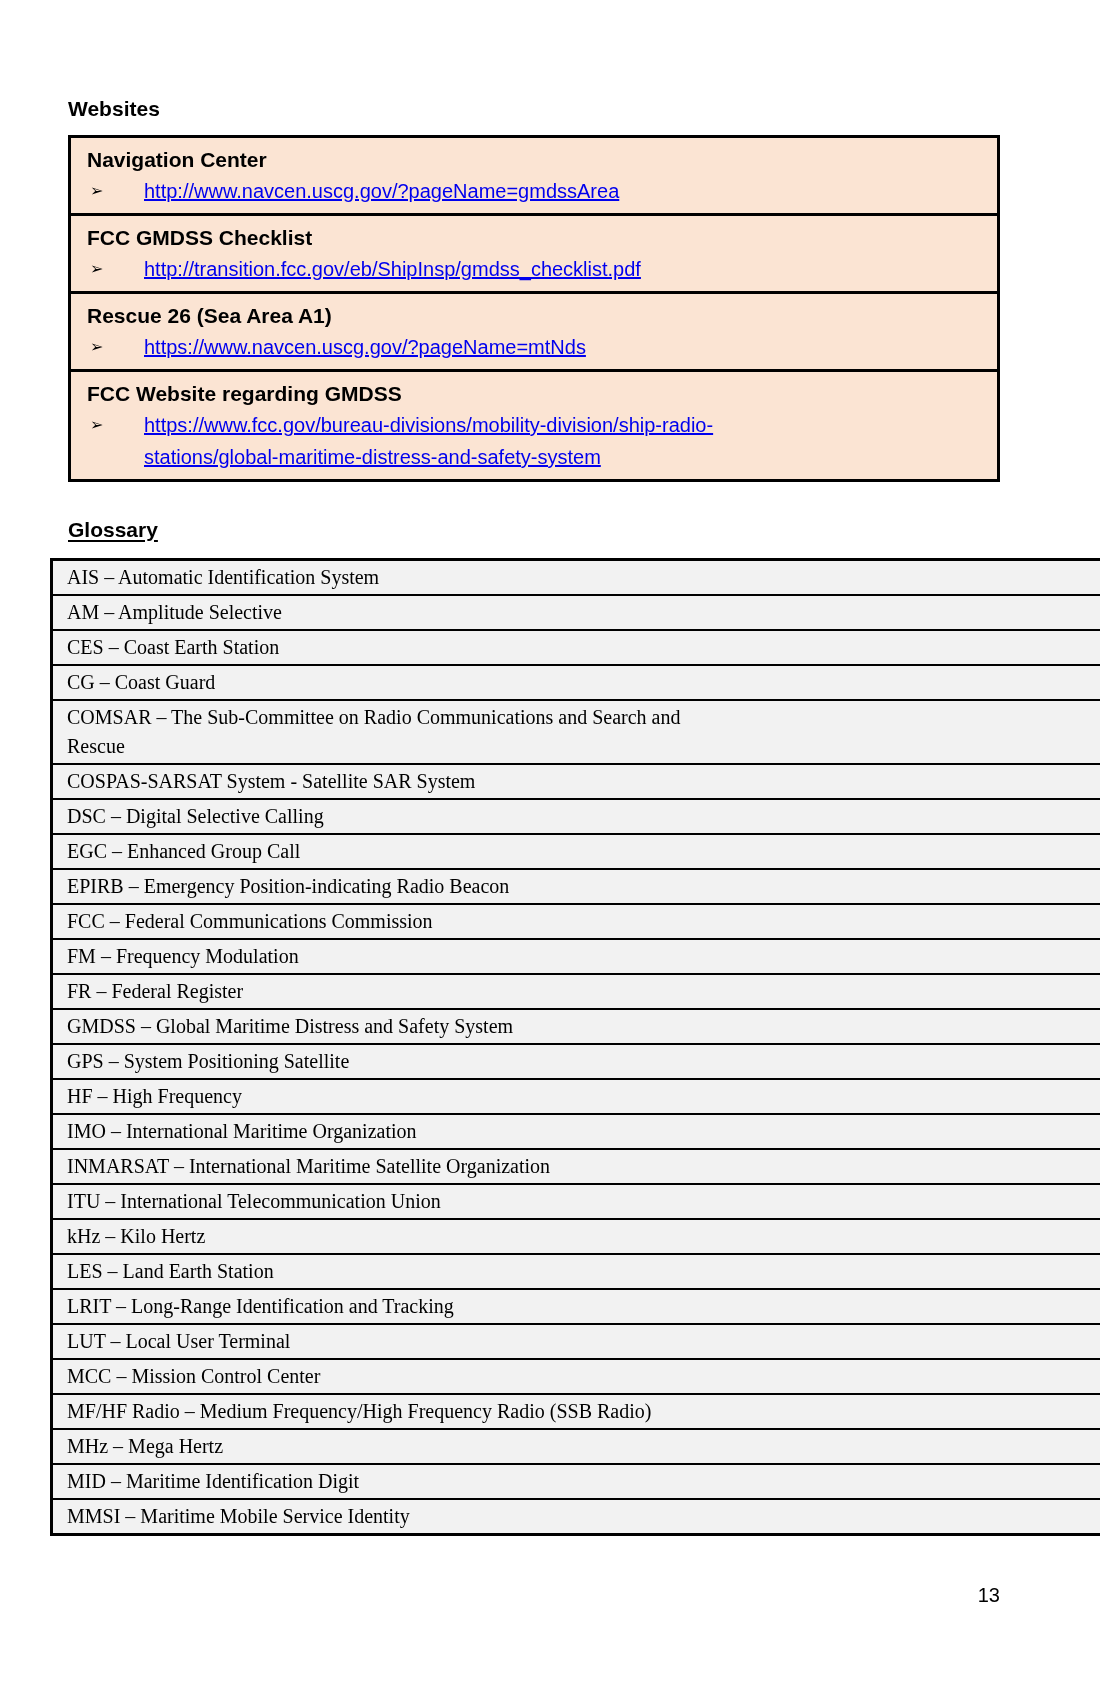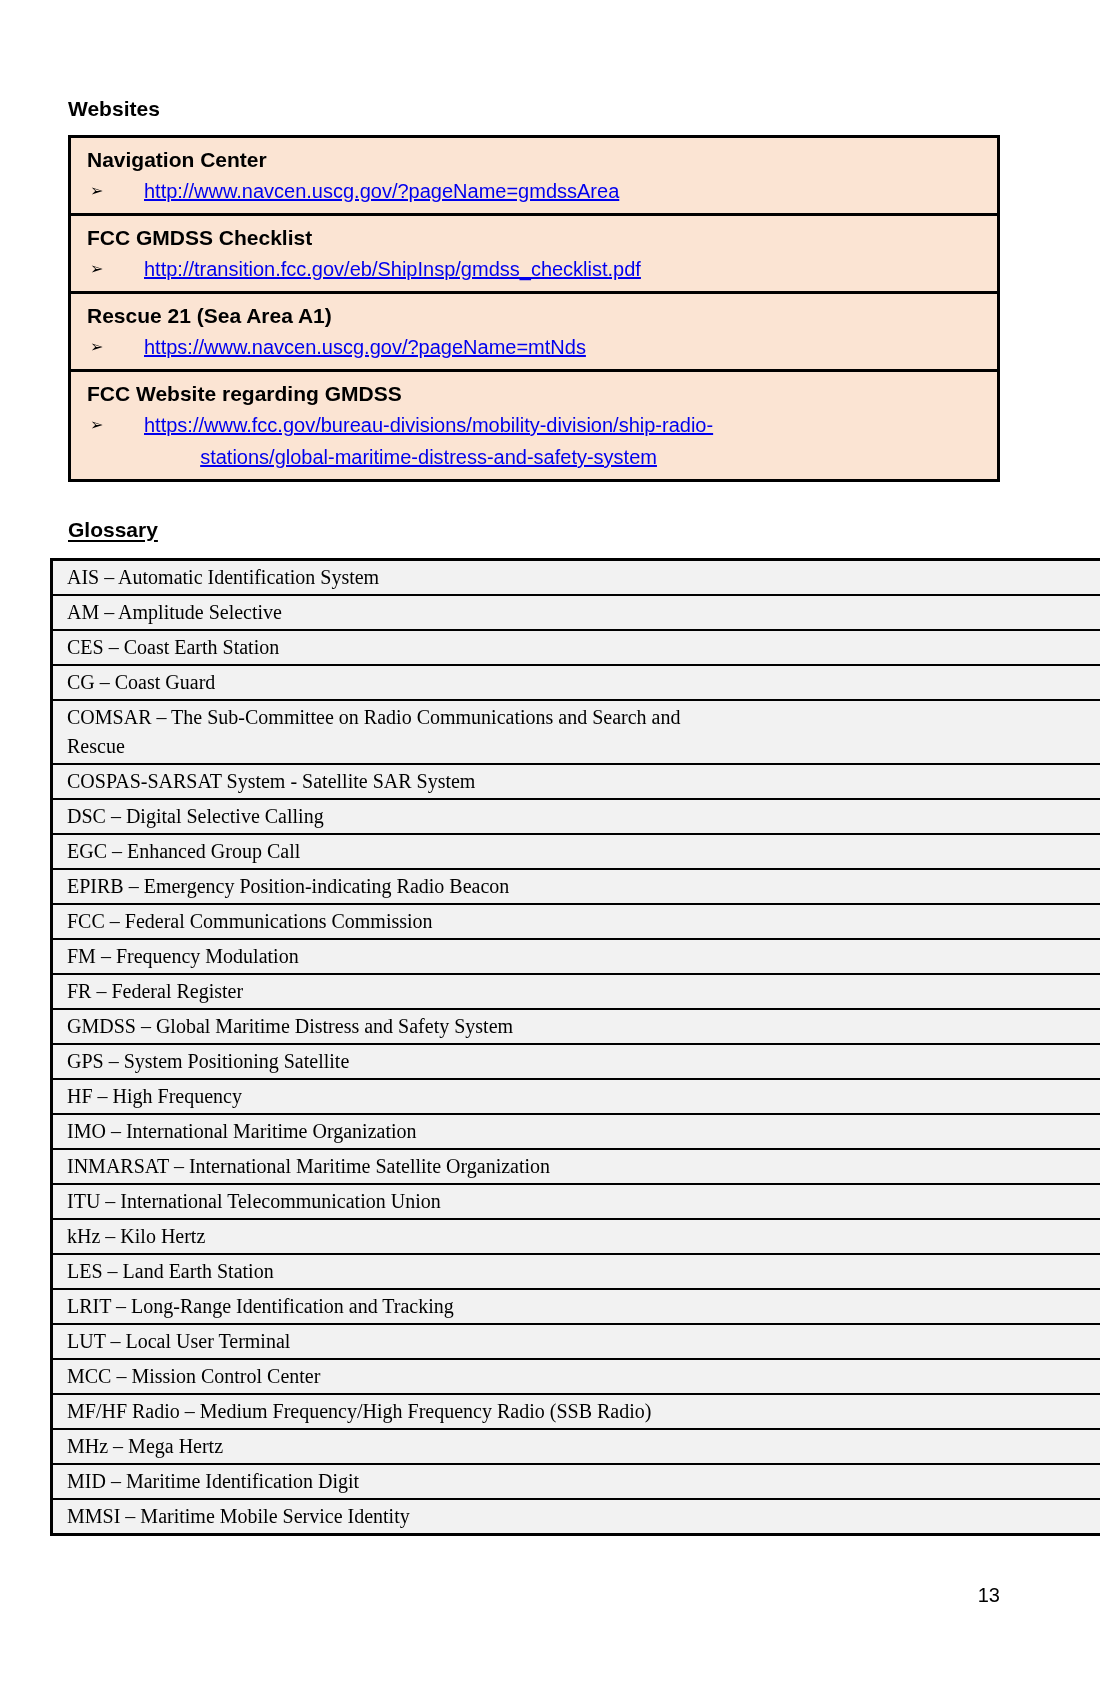--- a/index.html
+++ b/index.html
@@ -51,21 +51,20 @@
     font-size:16px;
     line-height:32px;
     color:#000;
   }
   .site-link{
     color:var(--link);
     text-decoration:underline;
     font-size:20px;
     white-space:pre-line;
     word-break:break-all;
-    text-align:center;
   }
 
   
   .glossary-heading{
     margin:34px auto 0 auto;
     width:932px;
     margin-left:68px;
     text-align:left;
     font-size:21px;font-weight:bold;line-height:27px;
     text-decoration:underline;
@@ -122,21 +121,21 @@
       <div class="site-title">FCC GMDSS Checklist</div>
       <div class="site-link-row">
         <span class="bullet">➢</span>
         <a class="site-link" href="#">http://transition.fcc.gov/eb/ShipInsp/gmdss_checklist.pdf</a>
       </div>
     </td>
   </tr>
 
   <tr>
     <td>
-      <div class="site-title">Rescue 21 (Sea Area A1)</div>
+      <div class="site-title">Rescue 26 (Sea Area A1)</div>
       <div class="site-link-row">
         <span class="bullet">➢</span>
         <a class="site-link" href="#">https://www.navcen.uscg.gov/?pageName=mtNds</a>
       </div>
     </td>
   </tr>
 
   <tr>
     <td>
       <div class="site-title">FCC Website regarding GMDSS</div>

